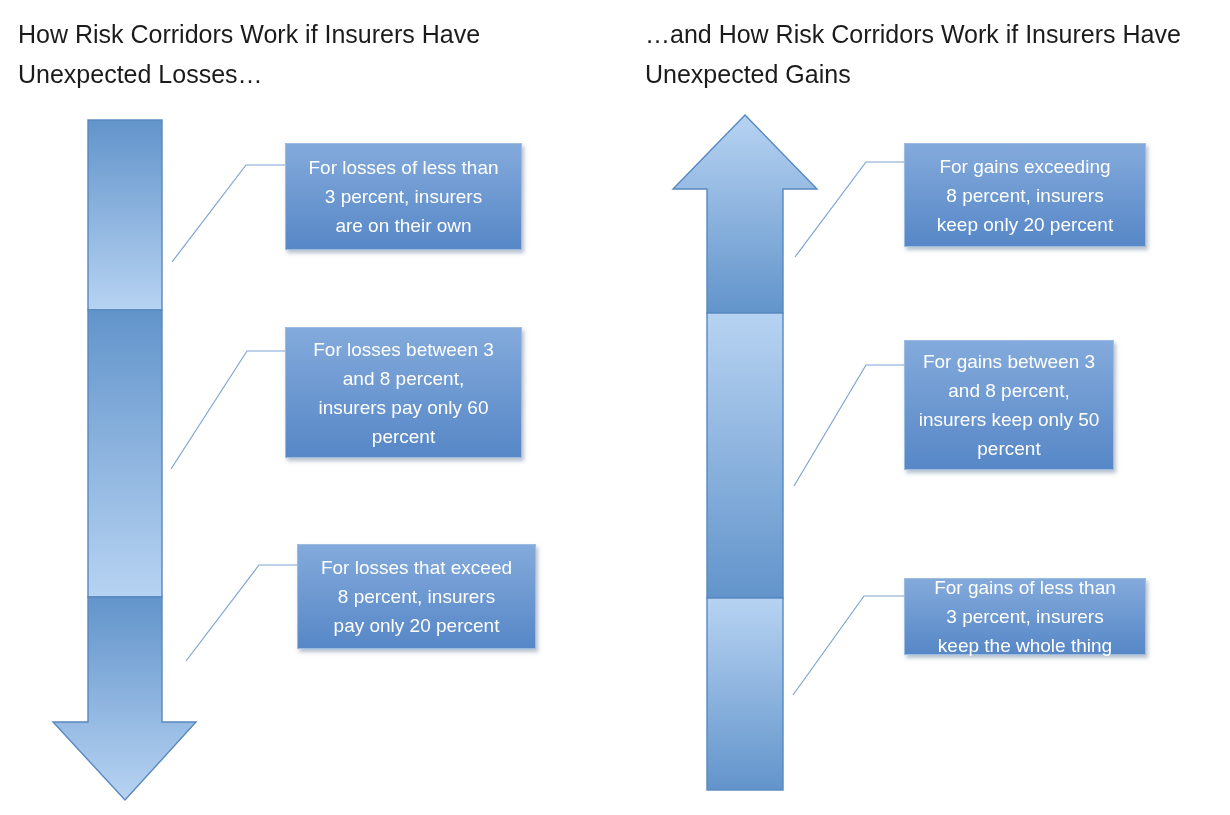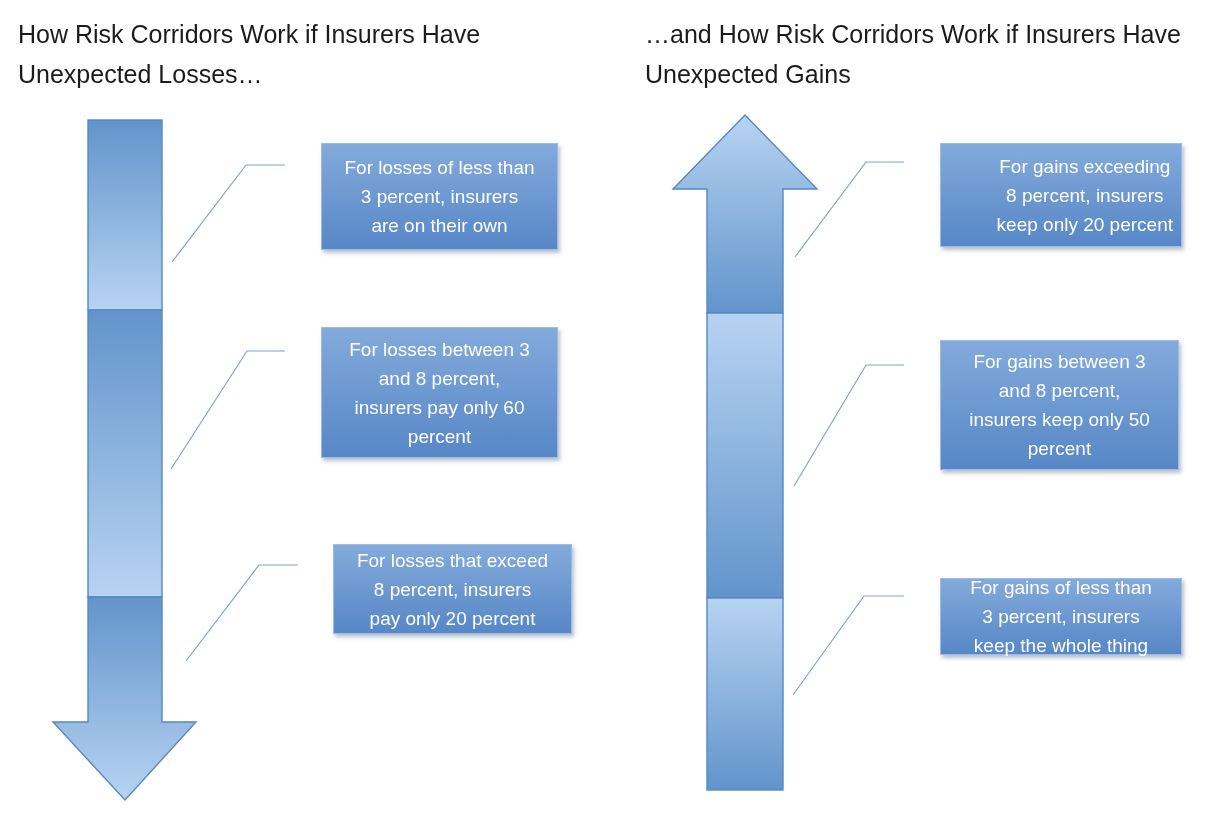--- a/index.html
+++ b/index.html
@@ -29,28 +29,27 @@
     justify-content: center;
     box-sizing: border-box;
     padding: 4px 8px;
     text-align: center;
     color: #ffffff;
     font-size: 19px;
     line-height: 29px;
     background: linear-gradient(#83aadb, #5787c7);
     border: 1px solid #9dbce2;
     box-shadow: 2px 3px 4px rgba(120, 140, 165, 0.55);
-    margin-left: 36px;
   }
   .box span { white-space: pre-line; }
   .box-l1 { left: 285px; top: 143px; width: 237px; height: 107px; }
   .box-l2 { left: 285px; top: 327px; width: 237px; height: 131px; }
-  .box-l3 { left: 297px; top: 544px; width: 239px; height: 90px; }
-  .box-r1 { left: 904px; top: 143px; width: 242px; height: 104px; justify-content: flex-end; }
-  .box-r2 { left: 904px; top: 340px; width: 239px; height: 130px; justify-content: center; }
+  .box-l3 { left: 297px; top: 544px; width: 239px; height: 105px; }
+  .box-r1 { left: 904px; top: 143px; width: 242px; height: 104px; }
+  .box-r2 { left: 904px; top: 340px; width: 210px; height: 130px; justify-content: center; }
   .box-r3 { left: 904px; top: 578px; width: 242px; height: 77px; }
 </style>
 </head>
 <body>
 
 <div class="canvas">
 
   <h1 class="title title-left">How Risk Corridors Work if Insurers Have Unexpected Losses…</h1>
   <h1 class="title title-right">…and How Risk Corridors Work if Insurers Have Unexpected Gains</h1>
 

